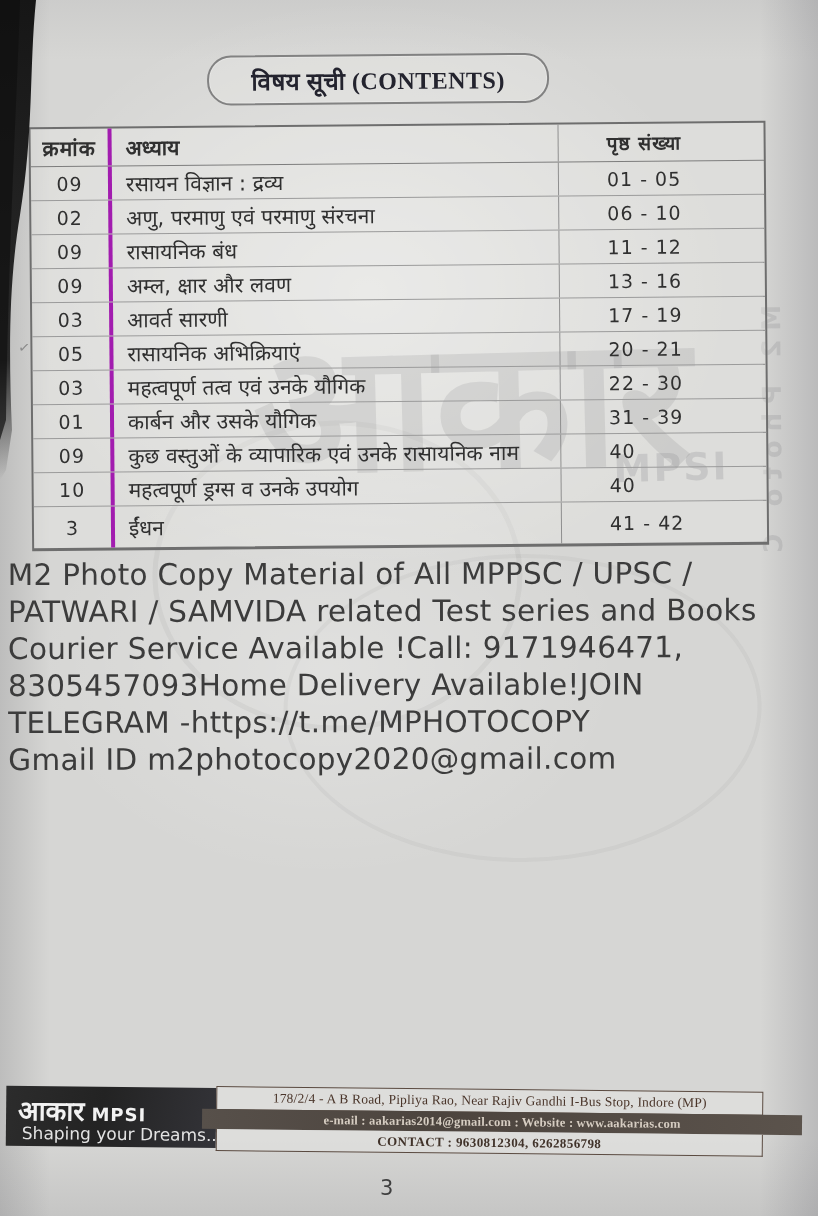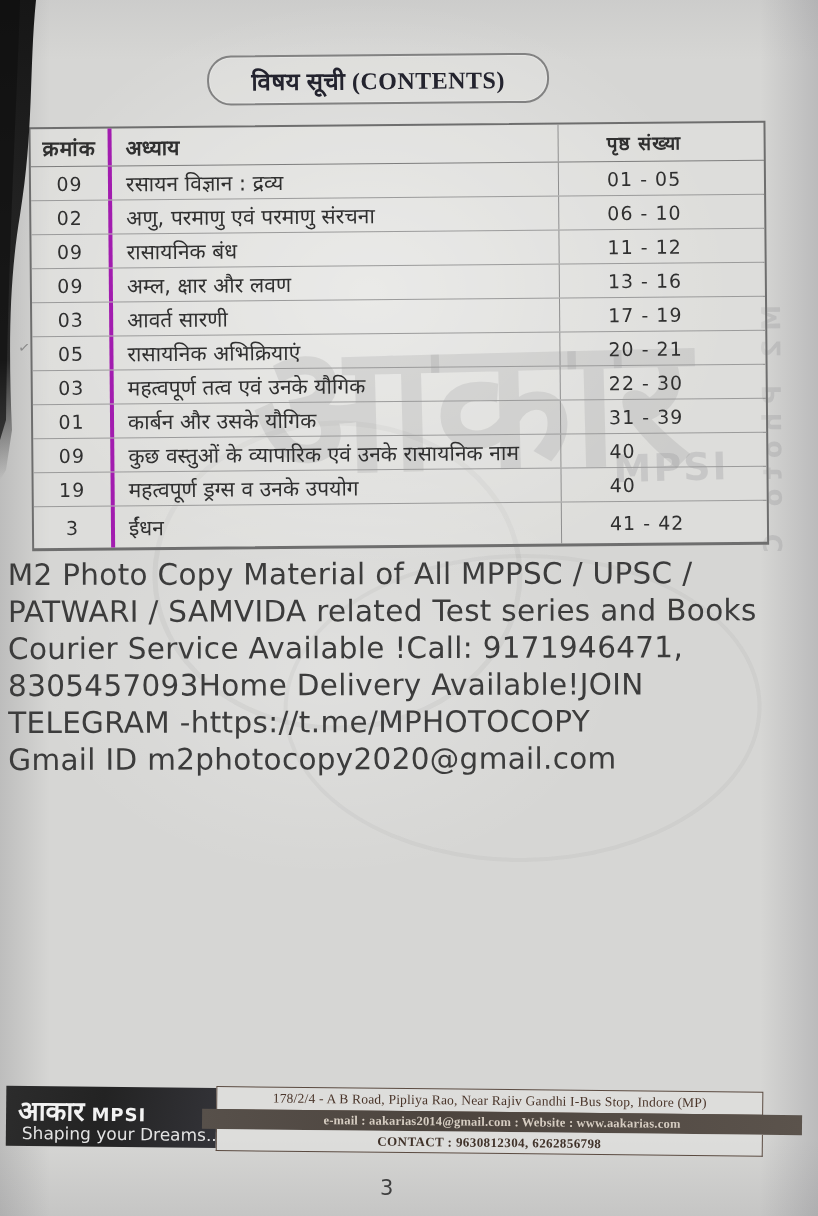--- a/index.html
+++ b/index.html
@@ -200,21 +200,21 @@
             <div class="cell c-num">01</div>
             <div class="cell c-ch">कार्बन और उसके यौगिक</div>
             <div class="cell c-pg">31 - 39</div>
           </div>
           <div class="trow">
             <div class="cell c-num">09</div>
             <div class="cell c-ch">कुछ वस्तुओं के व्यापारिक एवं उनके रासायनिक नाम</div>
             <div class="cell c-pg">40</div>
           </div>
           <div class="trow">
-            <div class="cell c-num">19</div>
+            <div class="cell c-num">10</div>
             <div class="cell c-ch">महत्वपूर्ण ड्रग्स व उनके उपयोग</div>
             <div class="cell c-pg">40</div>
           </div>
           <div class="trow">
             <div class="cell c-num">3</div>
             <div class="cell c-ch">ईंधन</div>
             <div class="cell c-pg">41 - 42</div>
           </div>
         </div>
     </div>

